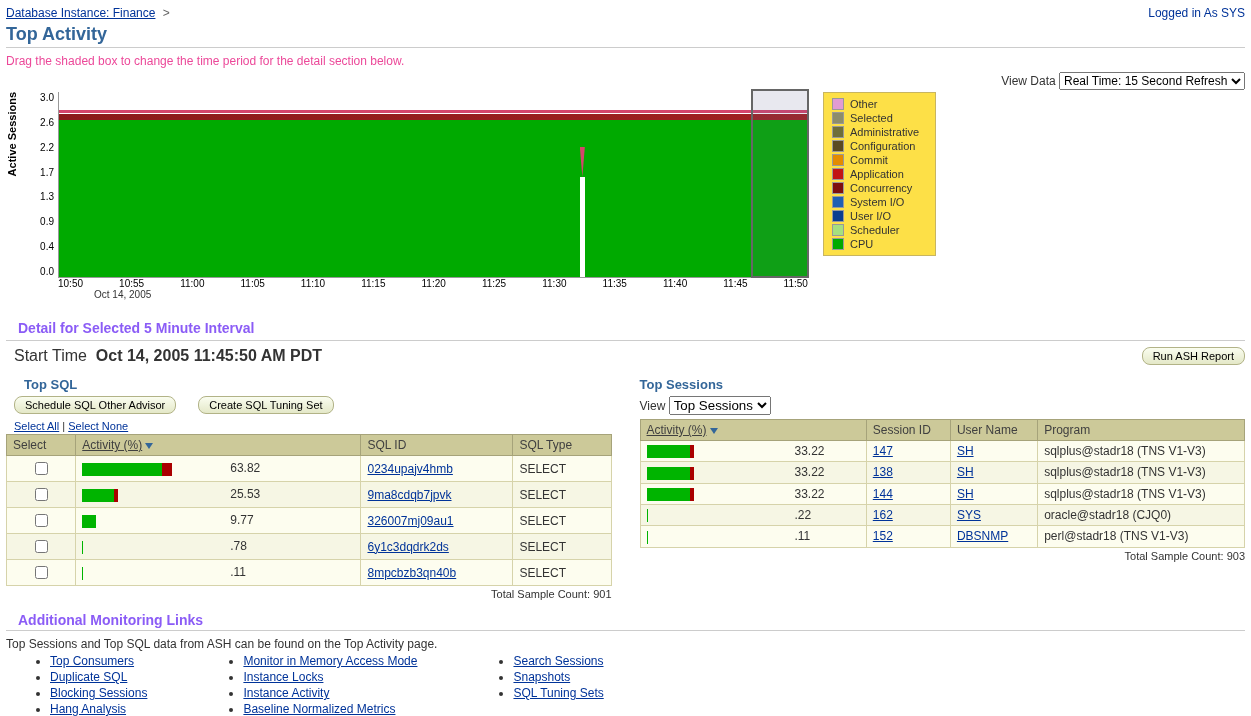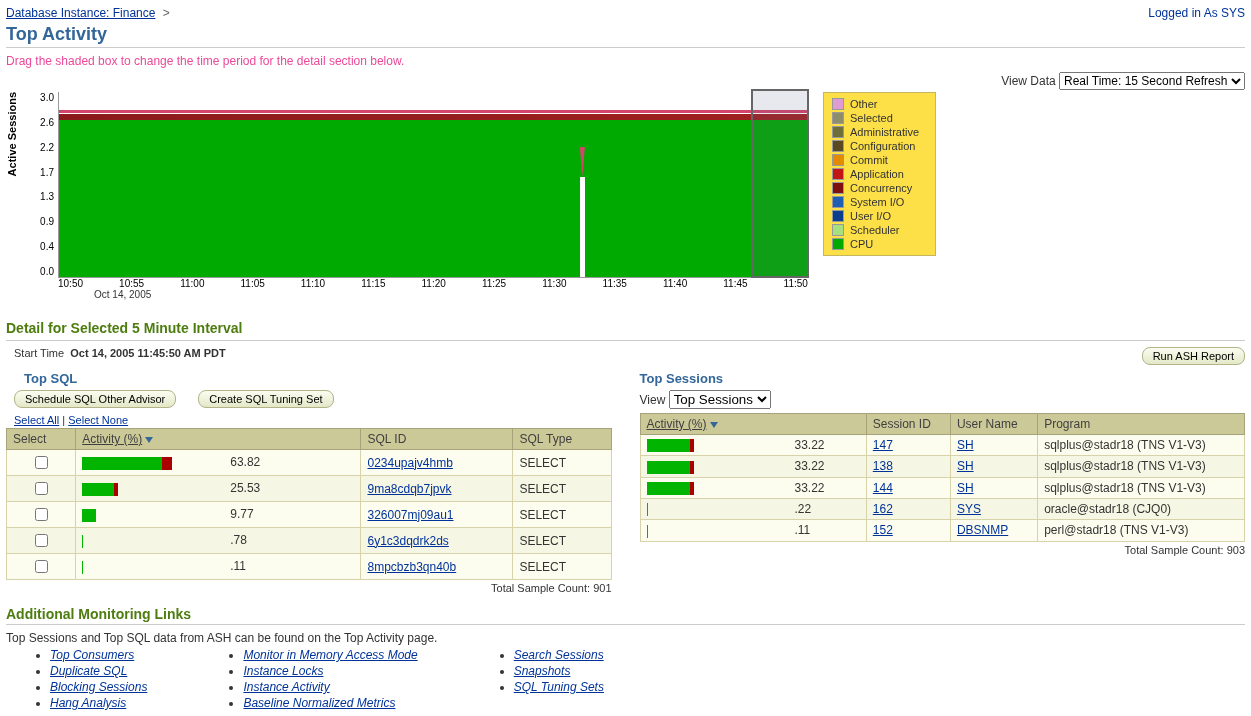--- a/index.html
+++ b/index.html
@@ -111,22 +111,22 @@
   border:1px solid #c8b560;
   background:#fde047;
   margin-left:14px;
   padding:4px 8px;
   font-size:11px;
   min-width:95px;
 }
 .legend-item { display:flex; align-items:center; padding:1px 0;}
 .legend-sw { width:10px; height:10px; border:1px solid #999; margin-right:6px;}
 
-h3.section { color:#4d7c0f; font-size:14px; font-weight:bold; margin:12px 0 2px;}
-.start-time { font-size:11px; padding:0 0 6px 8px;}
+h3.section { color:#8b5cf6; font-size:14px; font-weight:bold; margin:12px 12px 2px;}
+.start-time { font-size:16px; padding:0 0 6px 8px;}
 .start-time b { font-weight:bold;}
 .tbl-section-title { color:#336699; font-size:13px; font-weight:bold; margin:6px 0 2px 18px;}
 
 button.em-btn {
   background: linear-gradient(#fafdf0, #e4e8c8);
   border:1px solid #b2b387;
   border-radius:8px;
   font-size:11px;
   padding:2px 10px;
   cursor:pointer;
@@ -167,21 +167,21 @@
 .activity-bar .red   { position:absolute; top:0; bottom:0; background:#aa0000;}
 .sample-count { text-align:right; font-size:11px; padding-top:2px;}
 
 .detail-cols { display:flex; gap:28px; align-items:flex-start;}
 .detail-cols .col { flex:1; min-width:0;}
 .run-ash-row { text-align:right; }
 .two-head-row { display:flex; justify-content:space-between; align-items:flex-start;}
 
 .links-cols { display:flex; gap:80px; padding:2px 0 0 28px;}
 .links-cols ul { margin:0; padding:0 0 0 16px;}
-.links-cols li { padding:1px 0;font-style:italic;}
+.links-cols li { padding:1px 0;}
 
 input[type=checkbox]{ cursor:pointer;}
 select{ cursor:pointer;}
 .sort-tri { display:inline-block; width:0; height:0; border-left:4px solid transparent; border-right:4px solid transparent; border-top:6px solid #336699; margin-left:3px; vertical-align:middle;}
 </style>
 </head>
 <body>
 
 <div class="header-row">
   <div class="breadcrumb">

